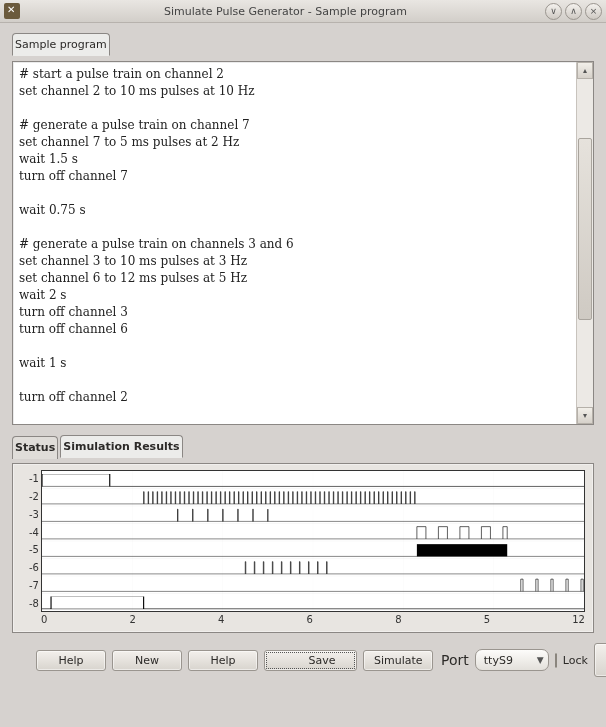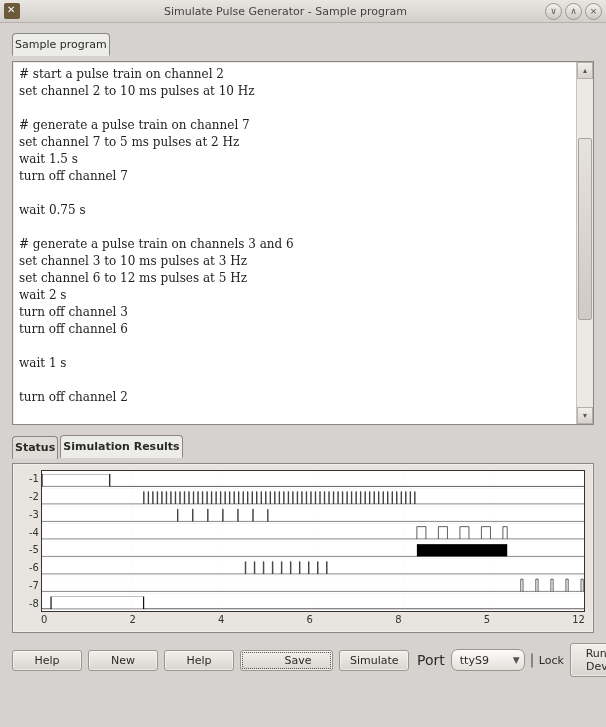--- a/index.html
+++ b/index.html
@@ -168,20 +168,21 @@
     position:absolute;
     left:28px; right:8px; bottom:2px; height:16px;
     display:flex; justify-content:space-between;
     font-size:10px; color:#333;
   }
   .chart svg { width:100%; height:100%; display:block; }
 
   .btnrow {
     display:flex; align-items:center; gap:6px;
     padding-top:4px;
+    margin-left:24px;
   }
   .gbtn {
     min-width: 48px;
     padding: 3px 10px;
     background: linear-gradient(#f3f0ec,#d8d4ce);
     border: 1px solid #9a958f;
     border-radius: 3px;
     font-size: 11px;
     cursor: pointer;
     box-shadow: inset 0 0 0 1px rgba(255,255,255,0.5);

